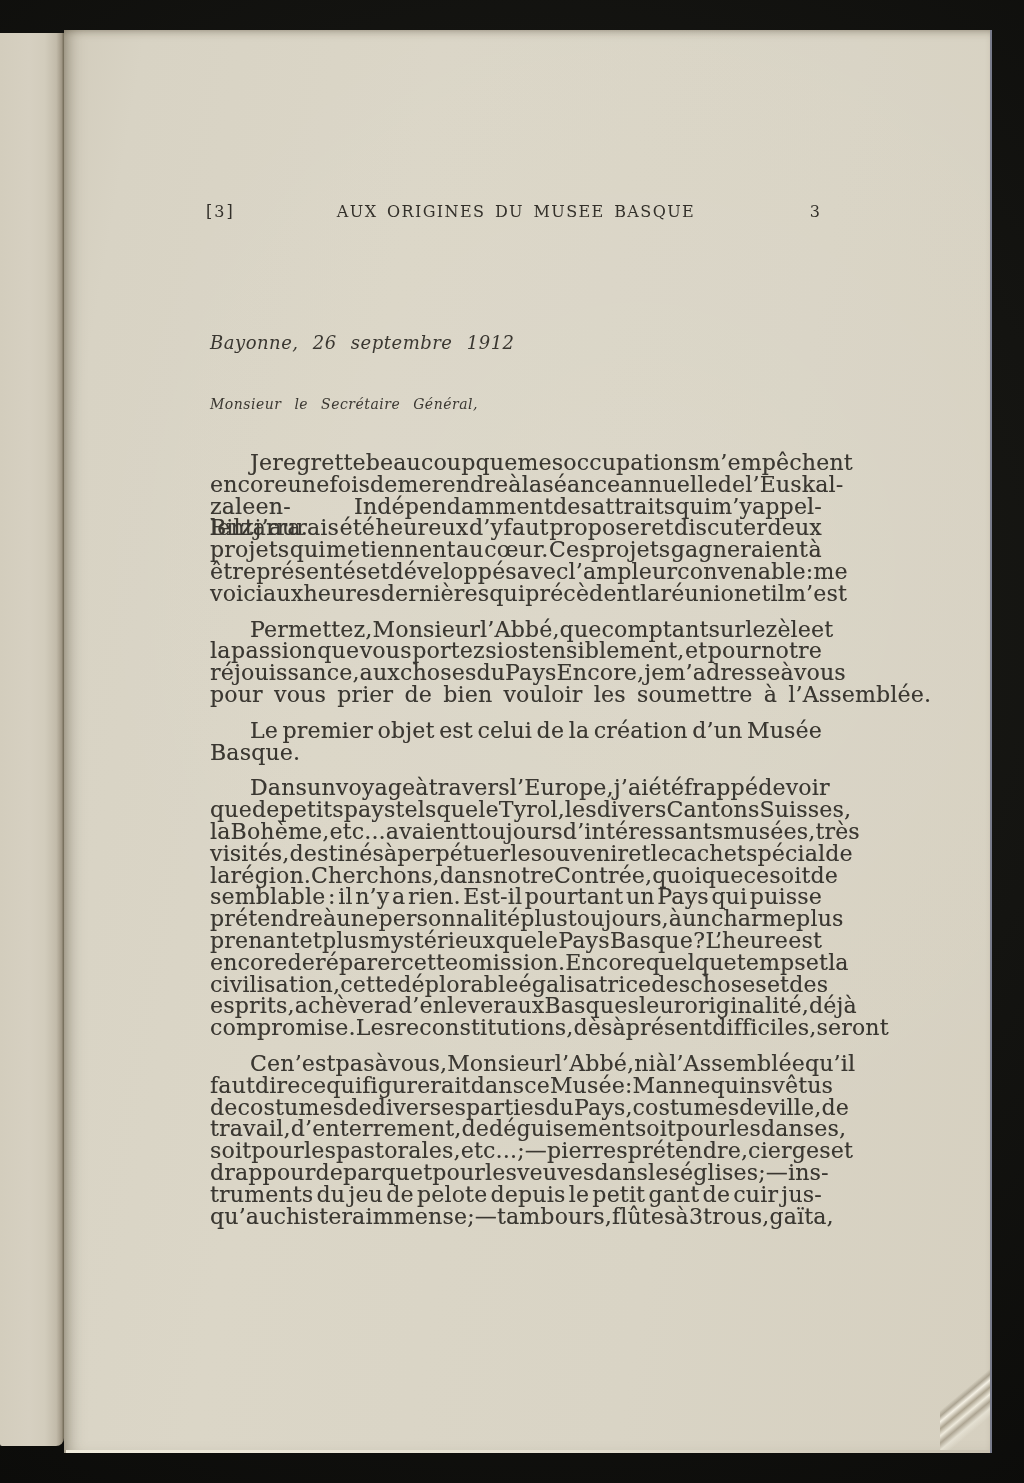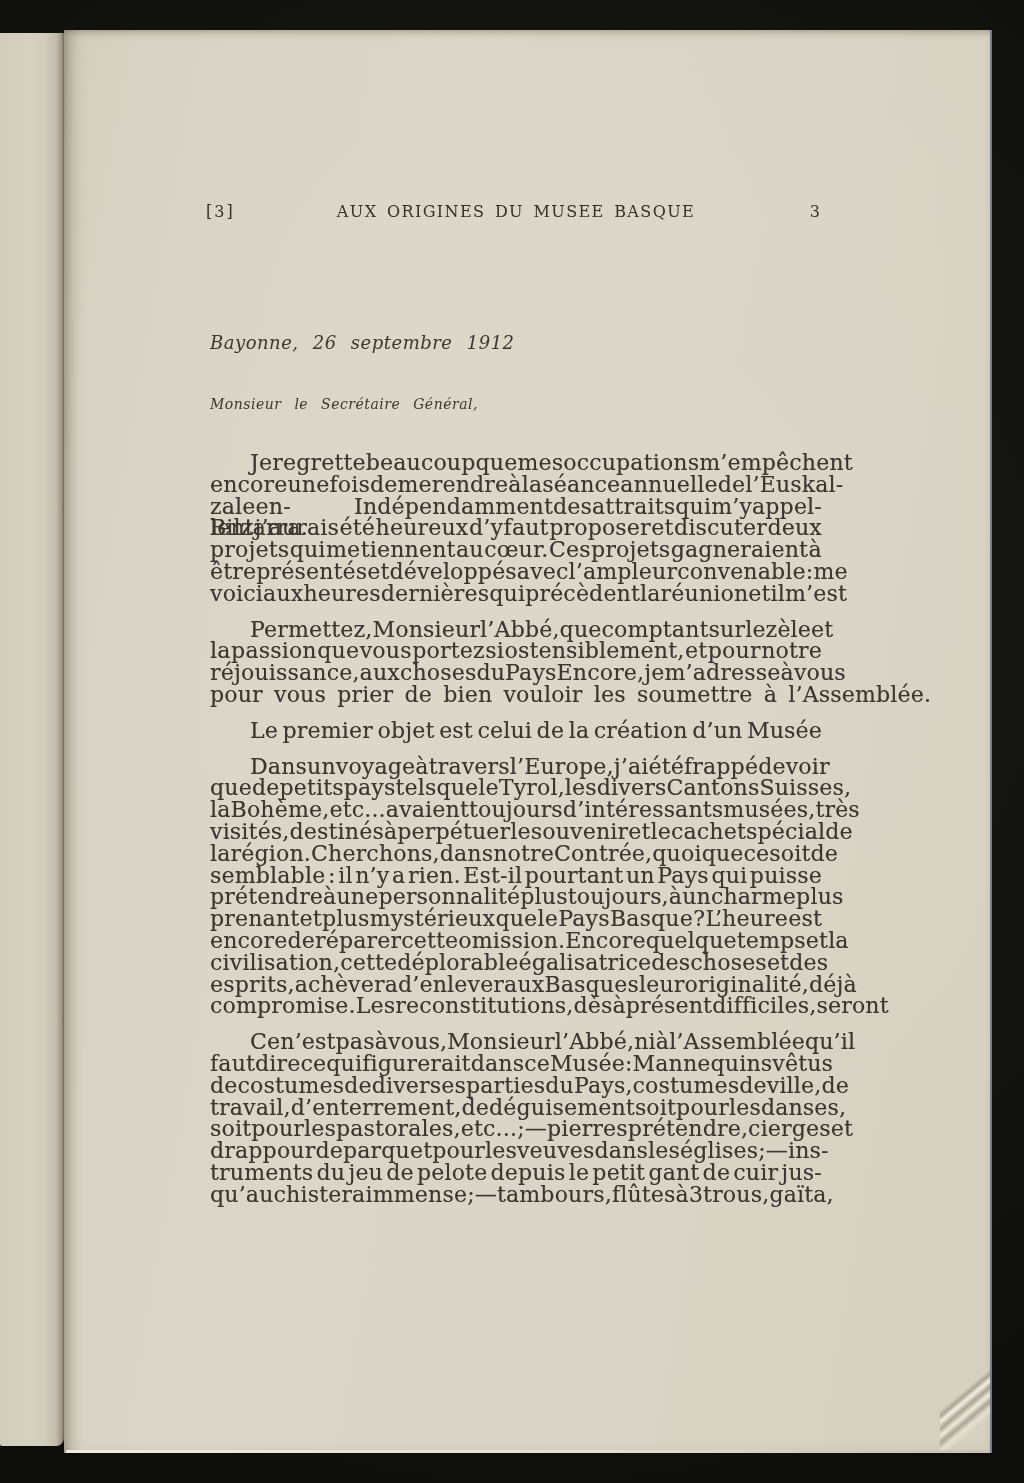--- a/index.html
+++ b/index.html
@@ -270,20 +270,21 @@
               <span>premier</span>
               <span>objet</span>
               <span>est</span>
               <span>celui</span>
               <span>de</span>
               <span>la</span>
               <span>création</span>
               <span>d’un</span>
               <span>Musée</span>
             </div>
+            <div class="line">Basque.</div>
           </div>
           <div class="para">
             <div class="line just">
               <span>Dans</span>
               <span>un</span>
               <span>voyage</span>
               <span>à</span>
               <span>travers</span>
               <span>l’Europe,</span>
               <span>j’ai</span>

